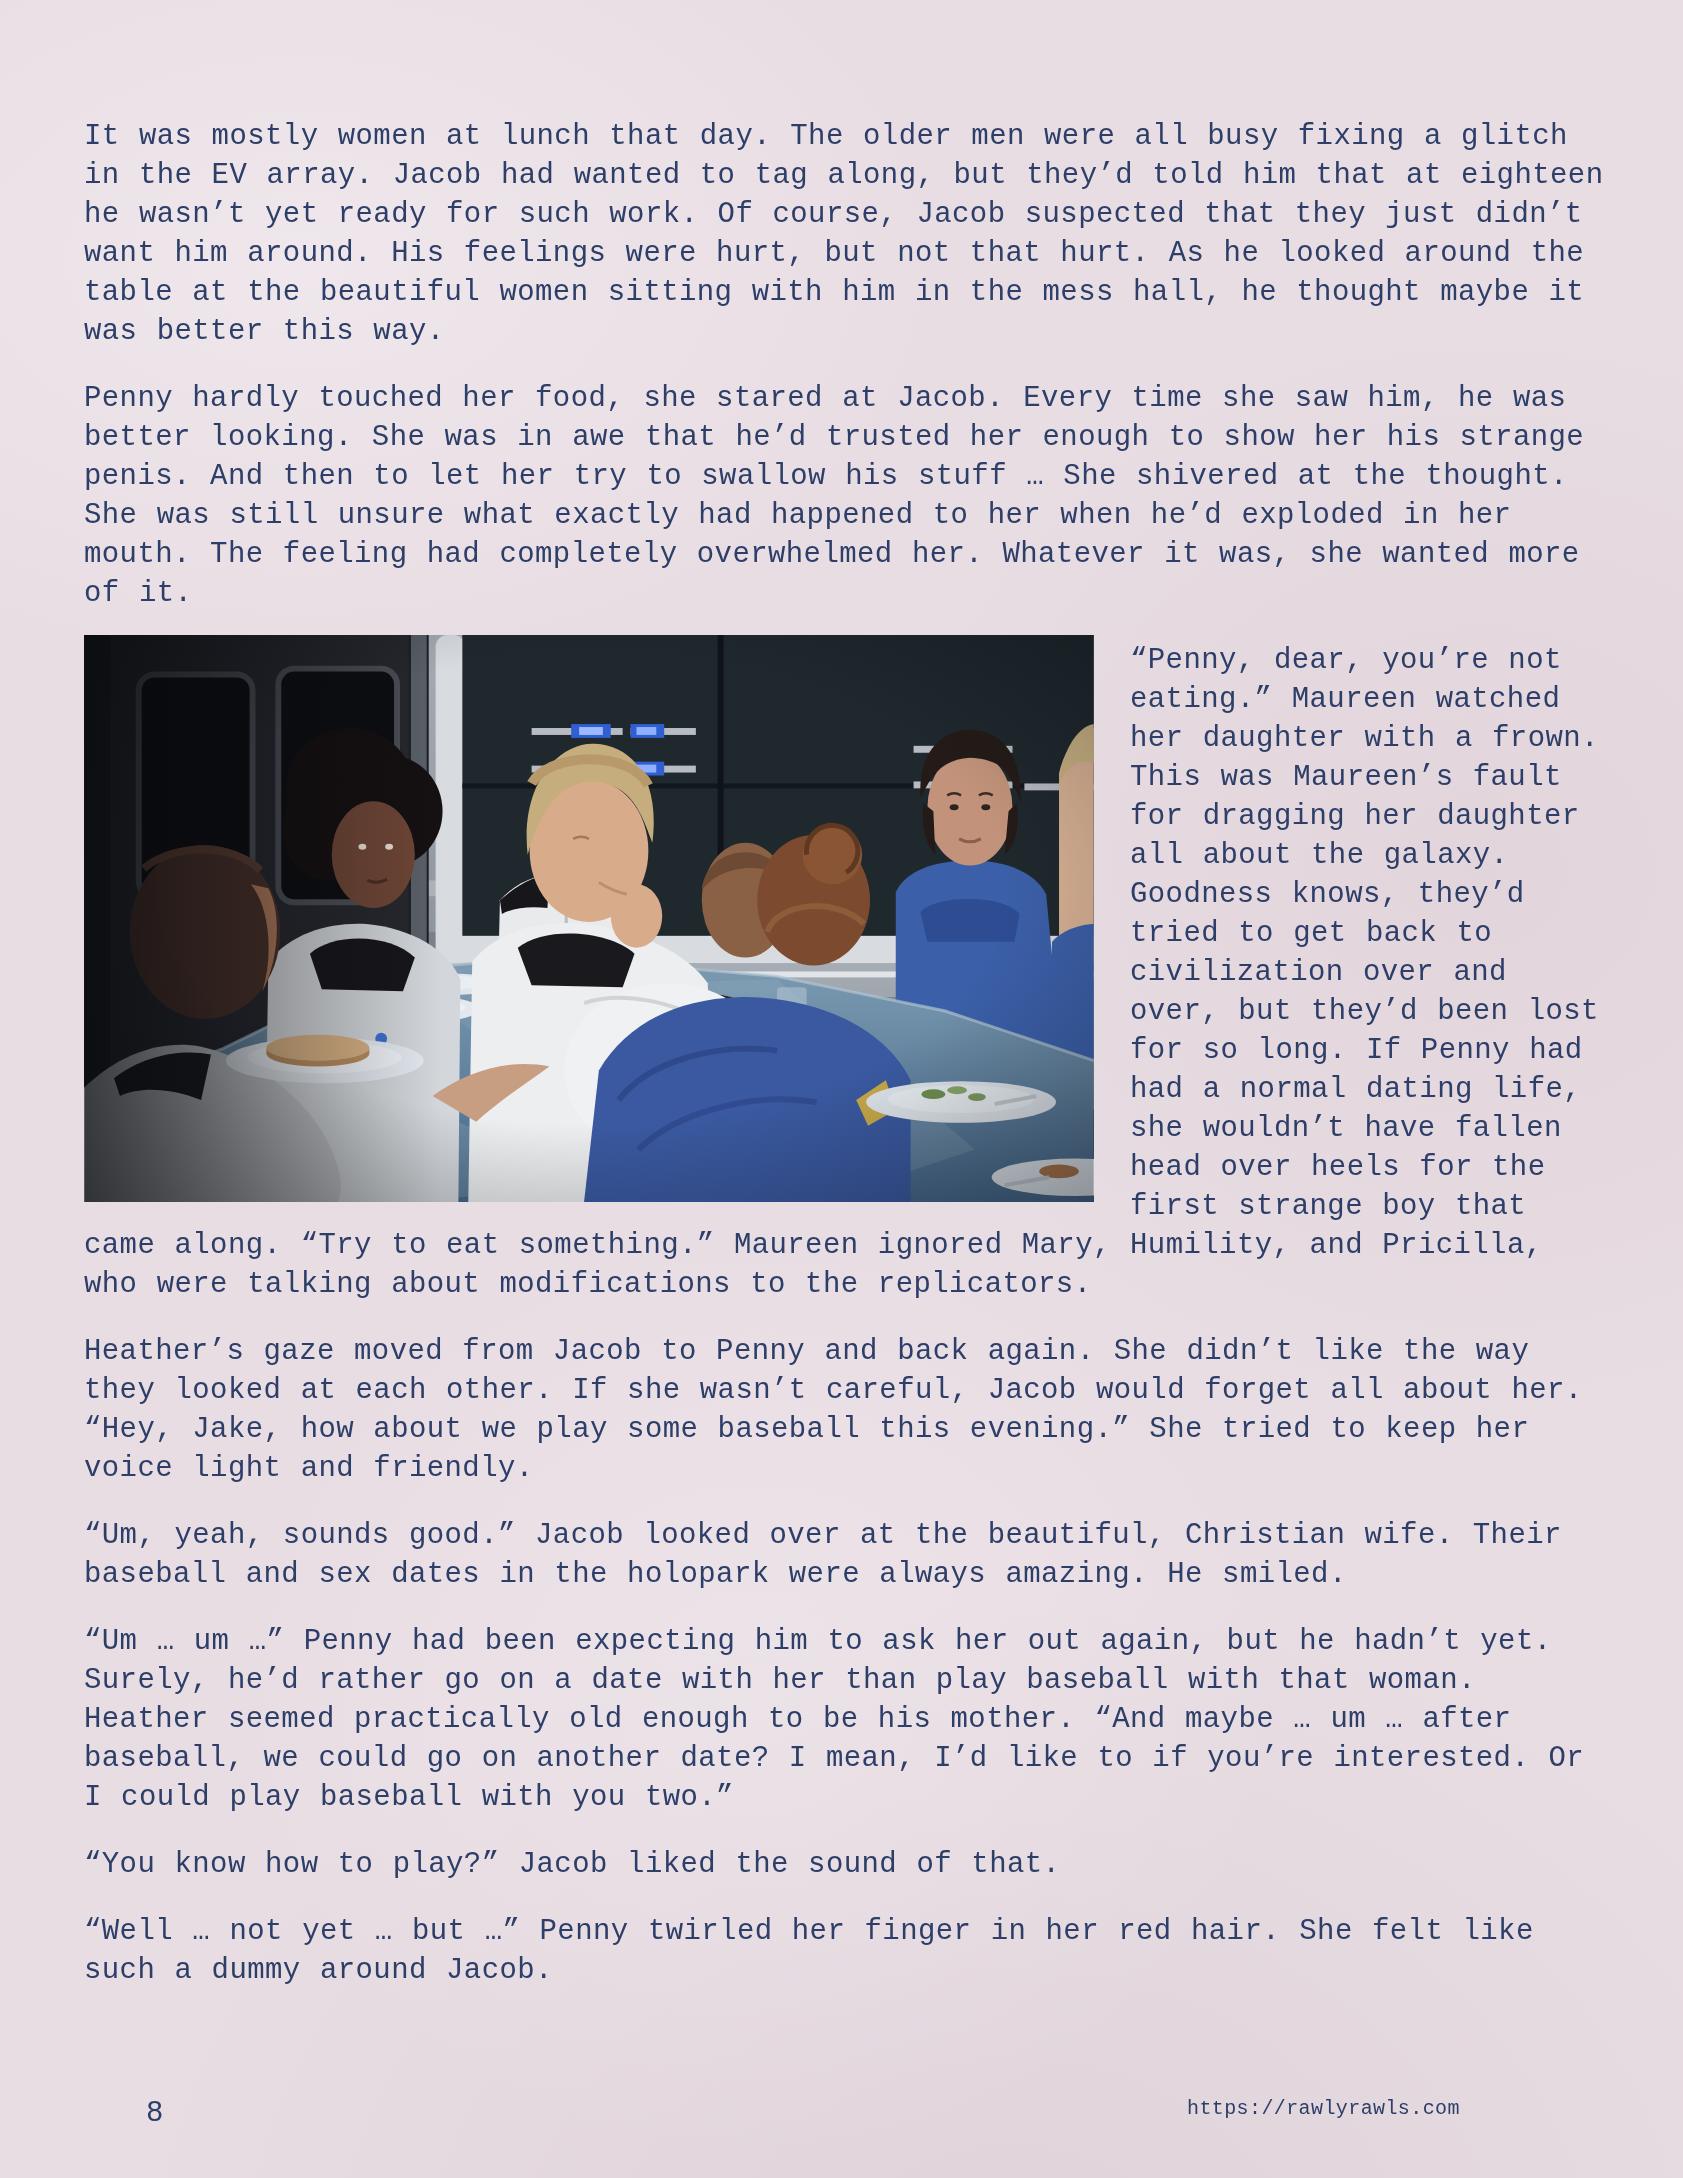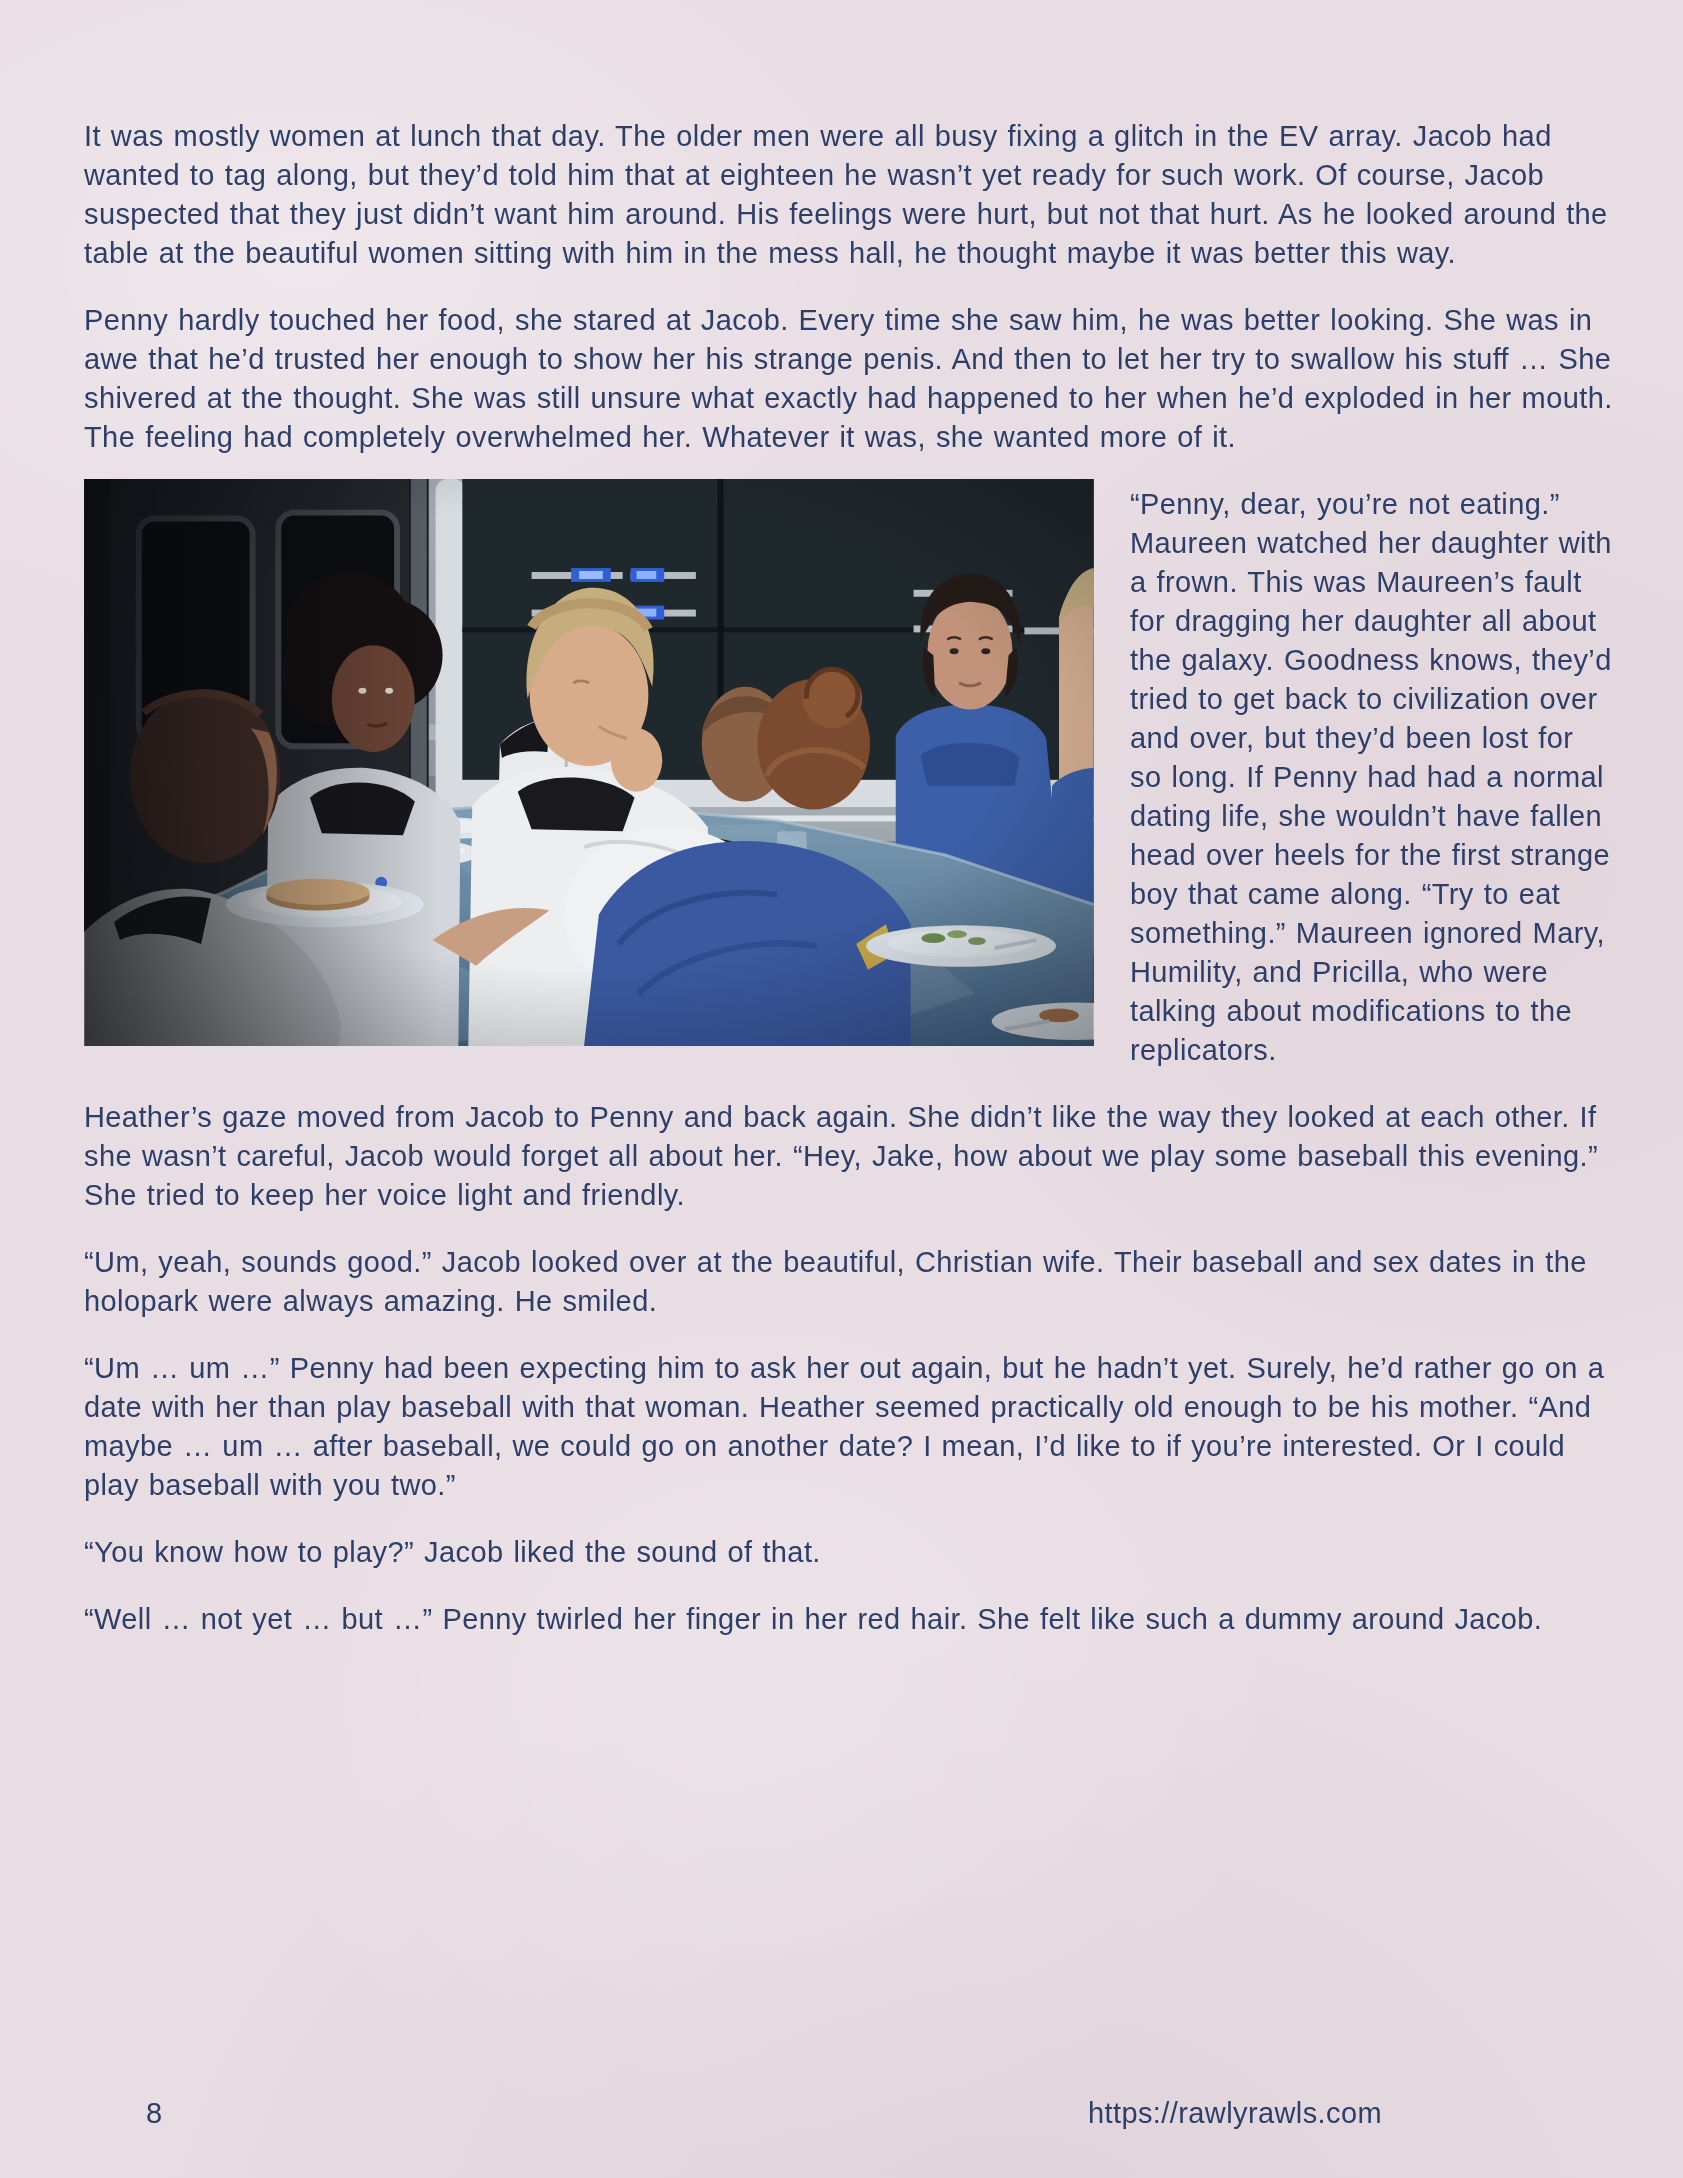--- a/index.html
+++ b/index.html
@@ -1,21 +1,21 @@
 <!DOCTYPE html>
 <html><head>
 <meta charset="utf-8">
 <style>
   html,body{margin:0;padding:0;background:#d8ccd3;}
   .page{
     position:relative;
     width:1683px;height:2178px;
     overflow:hidden;
     color:#2d3e68;
-    font-family:Liberation Sans, sans-serif;
+    font-family:Liberation Mono, monospace;
     background:
       radial-gradient(1089px 693px at 18% 12%, rgba(255,255,255,.30), rgba(255,255,255,0) 60%),
       radial-gradient(990px 891px at 88% 40%, rgba(214,196,206,.35), rgba(214,196,206,0) 62%),
       radial-gradient(891px 792px at 45% 78%, rgba(255,255,255,.20), rgba(255,255,255,0) 60%),
       radial-gradient(1386px 1089px at 60% 105%, rgba(205,188,198,.30), rgba(205,188,198,0) 65%),
       #e8dde3;
   }
   .content{
     padding:117px 69px 0 84px;
     font-size:29px;
@@ -30,22 +30,22 @@
     width:1010px;height:567px;
     margin:-6px 36px 14px 0;
     padding:0;background:#20242a;
   }
   figure.photo svg{display:block;width:100%;height:100%;}
   .footer-pagenum{
     position:absolute;left:146px;top:2097px;
     font-size:29px;letter-spacing:0.4px;
   }
   .footer-url{
-    position:absolute;left:1088px;top:2097px;
-    font-size:29px;letter-spacing:0.4px;
+    position:absolute;left:1187px;top:2097px;
+    font-size:20px;letter-spacing:0.4px;
     color:#2d3e68;text-decoration:none;cursor:pointer;
   }
 </style>
 </head>
 <body>
 
 <div class="page">
   <div class="content">
 
     <p>It was mostly women at lunch that day. The older men were all busy fixing a glitch in the EV array. Jacob had wanted to tag along, but they’d told him that at eighteen he wasn’t yet ready for such work. Of course, Jacob suspected that they just didn’t want him around. His feelings were hurt, but not that hurt. As he looked around the table at the beautiful women sitting with him in the mess hall, he thought maybe it was better this way.</p>

